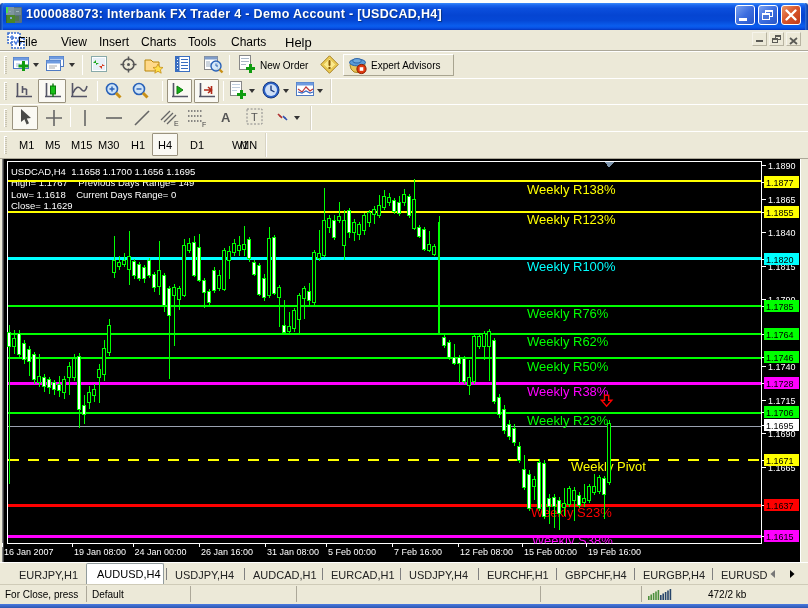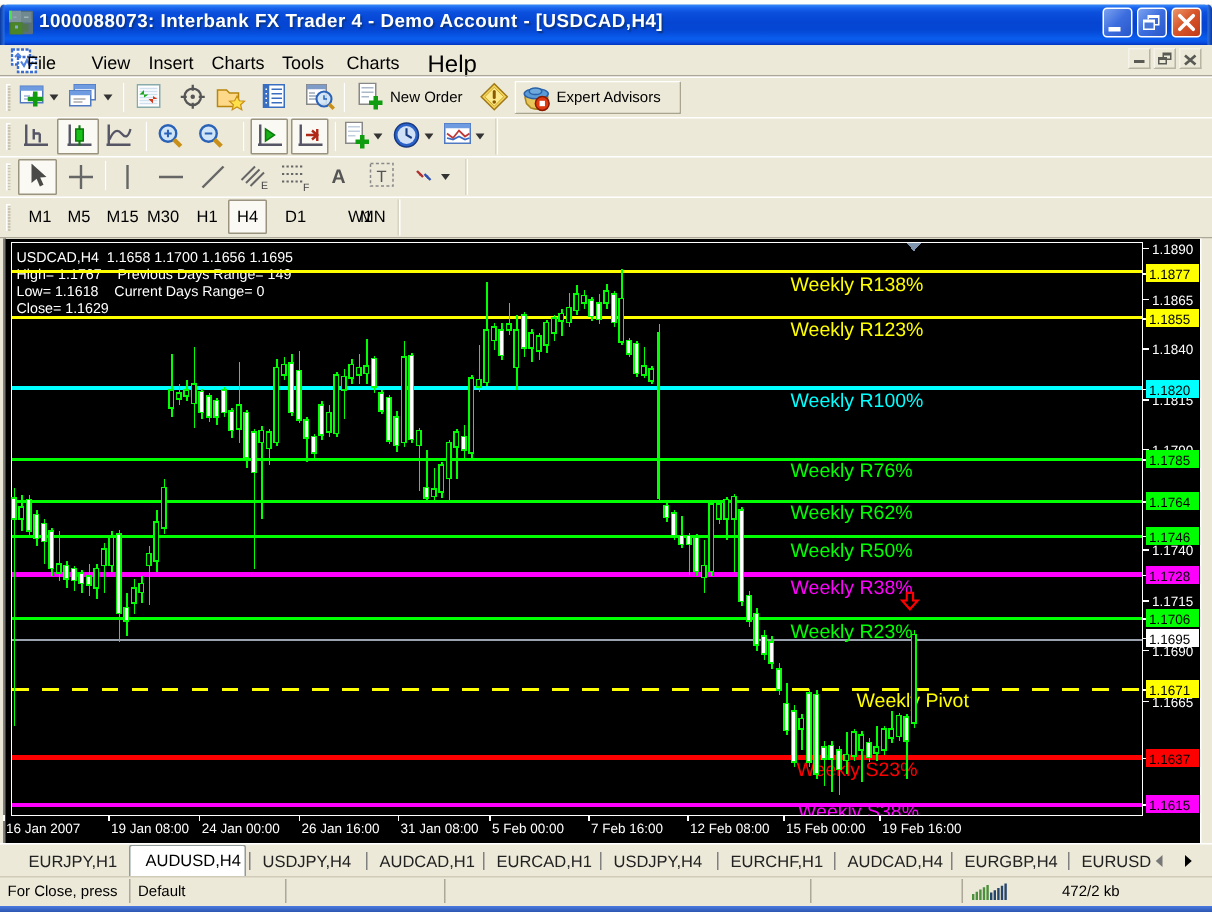--- a/index.html
+++ b/index.html
@@ -49,21 +49,21 @@
     <rect x="5" y="6" width="12" height="10" fill="#fff" stroke="#3b6ed0" stroke-width="1.6" stroke-dasharray="2 1"></rect>
     <path d="M7 9 l2 3 2-4 2 4 2-3" stroke="#4f81e0" fill="none" stroke-width="1.4"></path>
     <path d="M3 6 l2-2 2 2" stroke="#4f81e0" fill="none" stroke-width="1.4"></path>
   </svg>
 <div class="abs t11" style="left:18px;top:35px;font-size:12px">File</div>
 <div class="abs t11" style="left:61px;top:35px;font-size:12px">View</div>
 <div class="abs t11" style="left:99px;top:35px;font-size:12px">Insert</div>
 <div class="abs t11" style="left:141px;top:35px;font-size:12px">Charts</div>
 <div class="abs t11" style="left:188px;top:35px;font-size:12px">Tools</div>
 <div class="abs t11" style="left:231px;top:35px;font-size:12px">Charts</div>
-<div class="abs t11" style="left:285px;top:35px;font-size:16px">Help</div>
+<div class="abs t11" style="left:285px;top:35px;font-size:13px">Help</div>
 
 <div class="abs" style="left:752px;top:32px;width:15px;height:14px;border:1px solid #f5f3ea;border-right-color:#b8b4a2;border-bottom-color:#b8b4a2">
     <div class="abs" style="left:3px;bottom:3px;width:7px;height:2px;background:#5a5a55"></div>
   </div>
 <div class="abs" style="left:769px;top:32px;width:15px;height:14px;border:1px solid #f5f3ea;border-right-color:#b8b4a2;border-bottom-color:#b8b4a2">
     <div class="abs" style="left:5px;top:2px;width:6px;height:5px;border:1px solid #5a5a55;border-top-width:2px"></div>
     <div class="abs" style="left:2px;top:5px;width:6px;height:5px;border:1px solid #5a5a55;border-top-width:2px;background:#ece9d8"></div>
   </div>
 <div class="abs" style="left:786px;top:32px;width:15px;height:14px;border:1px solid #f5f3ea;border-right-color:#b8b4a2;border-bottom-color:#b8b4a2"><svg width="13" height="12">
       <path d="M3 3 L10 9 M10 3 L3 9" stroke="#5a5a55" stroke-width="1.8"></path>
@@ -638,21 +638,21 @@
 
 <div class="abs" style="left:0;top:562px;width:808px;height:22px;background:#ece9d8;border-top:1px solid #fff"></div>
 <div class="abs t11" style="left:19px;top:569px;color:#222">EURJPY,H1</div>
 <div class="abs" style="left:86px;top:563px;width:78px;height:21px;background:#fff;border:1px solid #919b9c;border-bottom:none;border-radius:2px 2px 0 0;z-index:3"></div>
 <div class="abs t11" style="left:97px;top:568px;z-index:4">AUDUSD,H4</div>
 <div class="abs t11" style="left:175px;top:569px;color:#222">USDJPY,H4</div>
 <div class="abs t11" style="left:253px;top:569px;color:#222">AUDCAD,H1</div>
 <div class="abs t11" style="left:331px;top:569px;color:#222">EURCAD,H1</div>
 <div class="abs t11" style="left:409px;top:569px;color:#222">USDJPY,H4</div>
 <div class="abs t11" style="left:487px;top:569px;color:#222">EURCHF,H1</div>
-<div class="abs t11" style="left:565px;top:569px;color:#222">AUDCAD,H4</div>
+<div class="abs t11" style="left:565px;top:569px;color:#222">GBPCHF,H4</div>
 <div class="abs t11" style="left:643px;top:569px;color:#222">EURGBP,H4</div>
 <div class="abs t11" style="left:721px;top:569px;color:#222">EURUSD</div>
 <div class="abs" style="left:166px;top:568px;width:1px;height:12px;background:#808080"></div>
 <div class="abs" style="left:244px;top:568px;width:1px;height:12px;background:#808080"></div>
 <div class="abs" style="left:322px;top:568px;width:1px;height:12px;background:#808080"></div>
 <div class="abs" style="left:400px;top:568px;width:1px;height:12px;background:#808080"></div>
 <div class="abs" style="left:478px;top:568px;width:1px;height:12px;background:#808080"></div>
 <div class="abs" style="left:556px;top:568px;width:1px;height:12px;background:#808080"></div>
 <div class="abs" style="left:634px;top:568px;width:1px;height:12px;background:#808080"></div>
 <div class="abs" style="left:712px;top:568px;width:1px;height:12px;background:#808080"></div>

